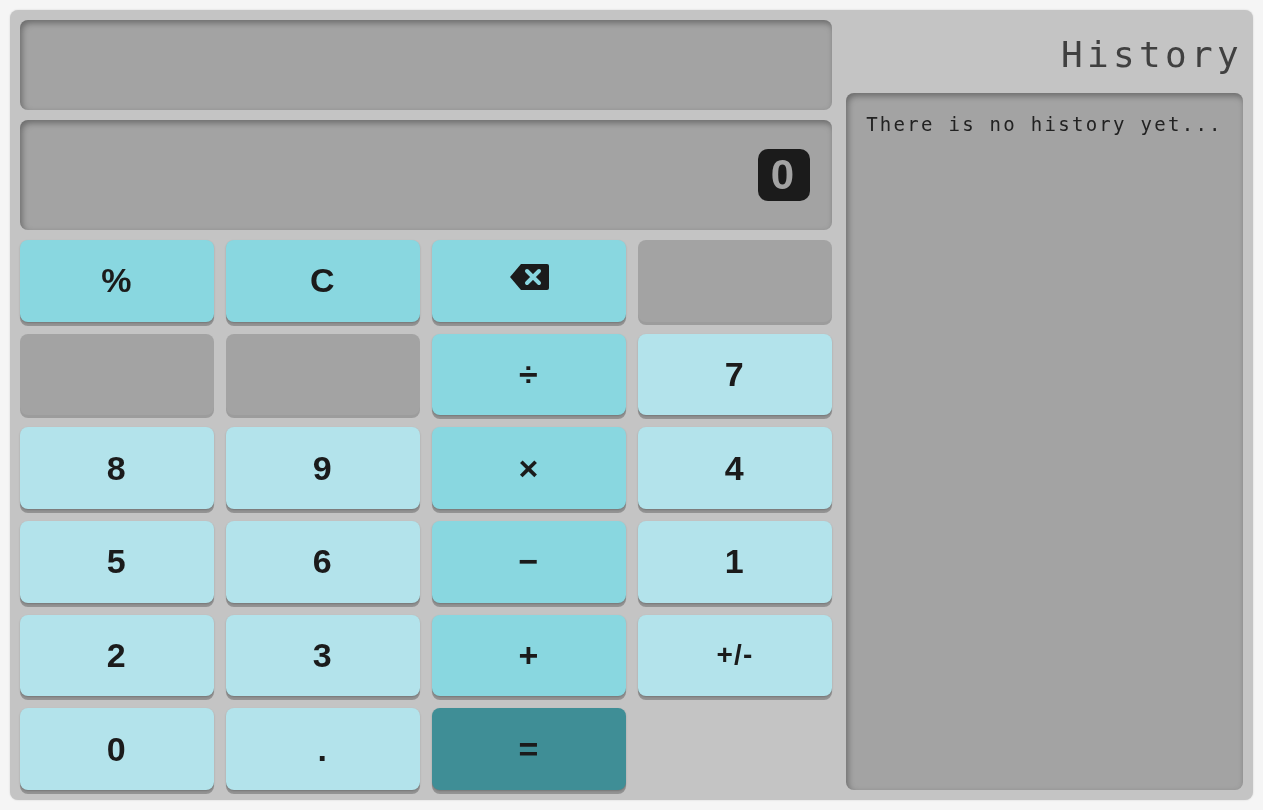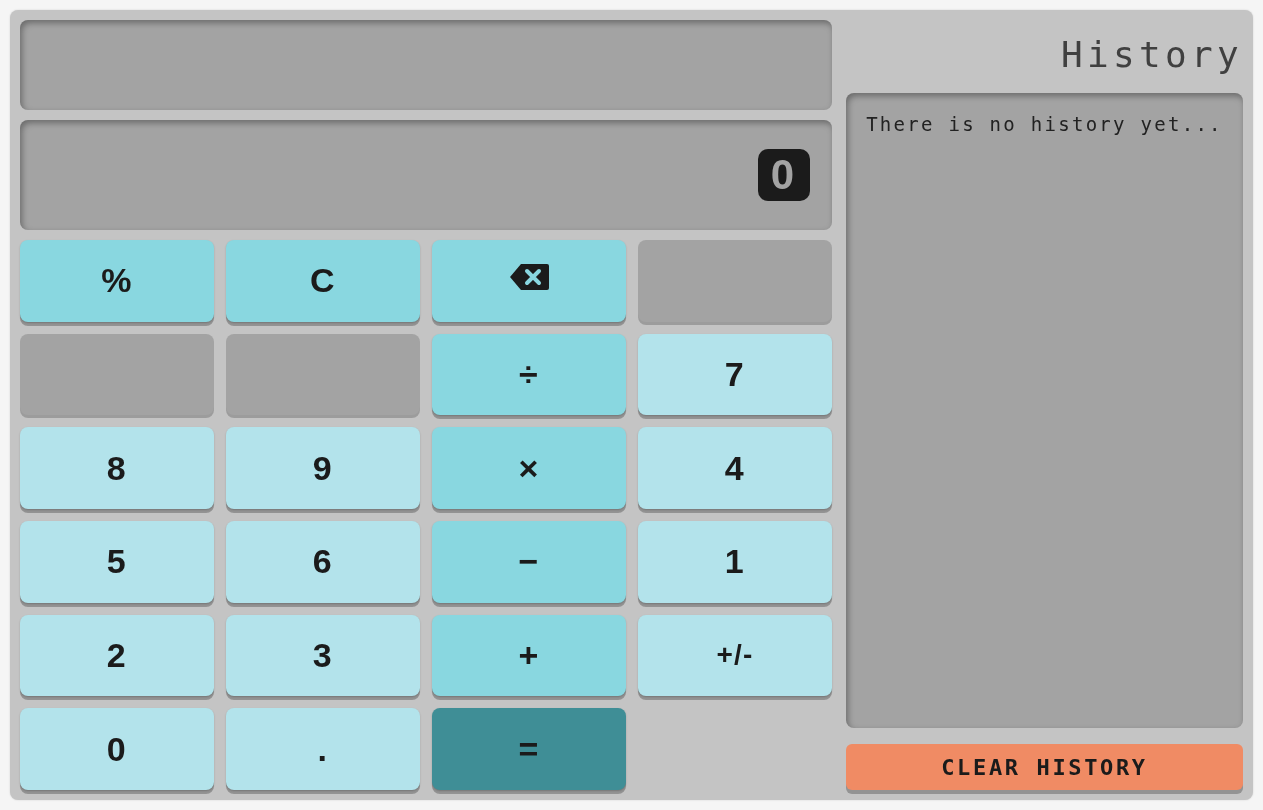--- a/index.html
+++ b/index.html
@@ -261,16 +261,15 @@
         </button>
 
     </div>
   </div>
 
   <div class="history-col">
     <div class="history-title orb">History</div>
     <div class="history-box">
       <div class="orb">There is no history yet...</div>
     </div>
-    <button class="clear-history orb">CLEAR HISTORY</button>
   </div>
 
 </div>
 
 </body></html>

